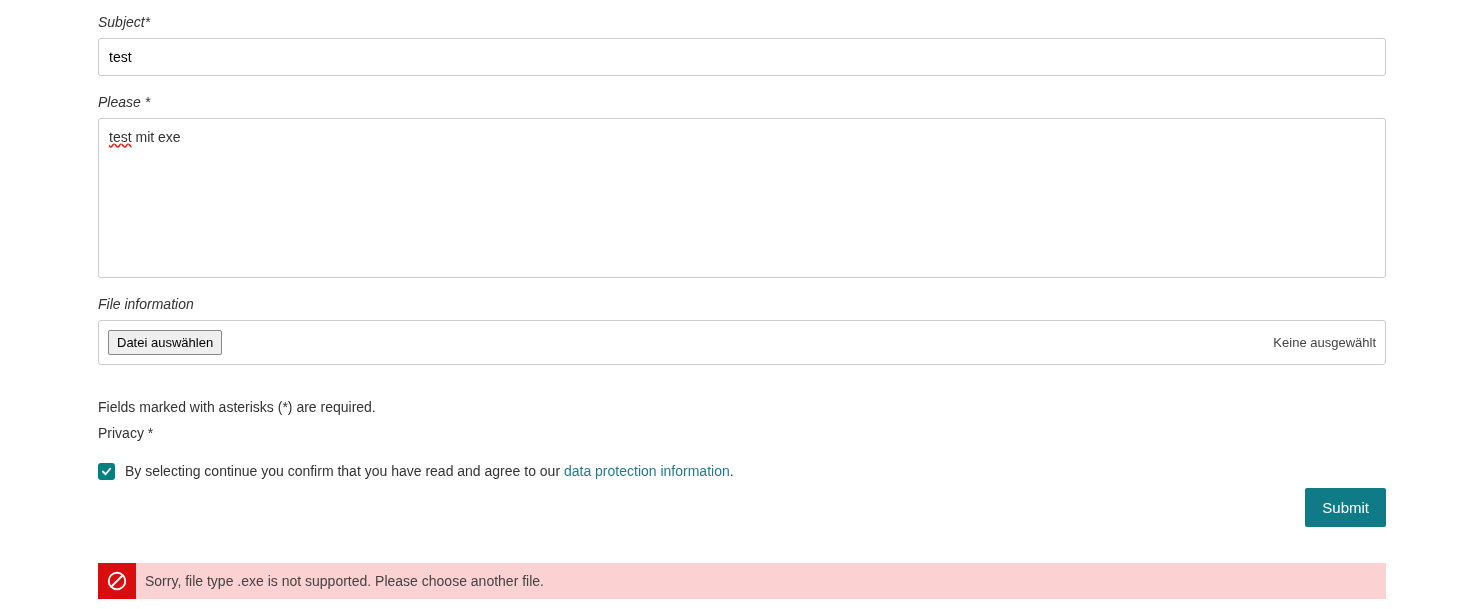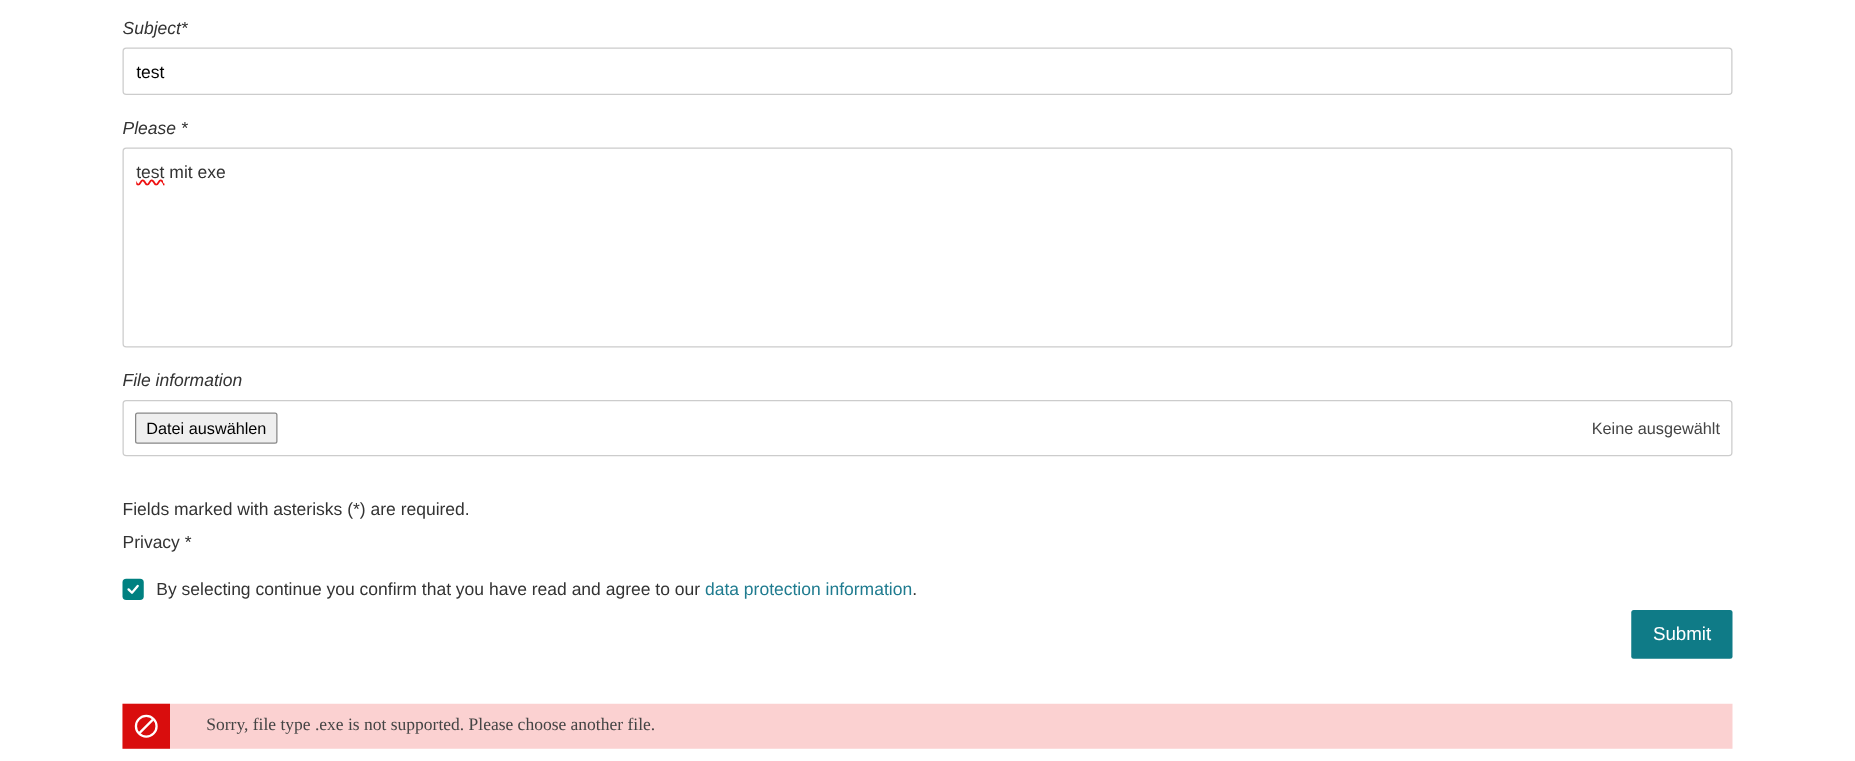--- a/index.html
+++ b/index.html
@@ -125,24 +125,23 @@
   }
   .alert-icon-box {
     width: 38px;
     background: #d90d0d;
     display: flex;
     align-items: center;
     justify-content: center;
     flex-shrink: 0;
   }
   .alert-text {
-    padding: 10px 29px;
+    padding: 10px 9px;
     color: #444;
     font-size: 14px;
-    font-family: Liberation Serif, serif;
   }
 </style>
 </head>
 <body>
 
 <div class="container">
 
   <div class="field">
     <label class="field-label">Subject*</label>
     <input type="text" class="text-input" value="test" style="">

